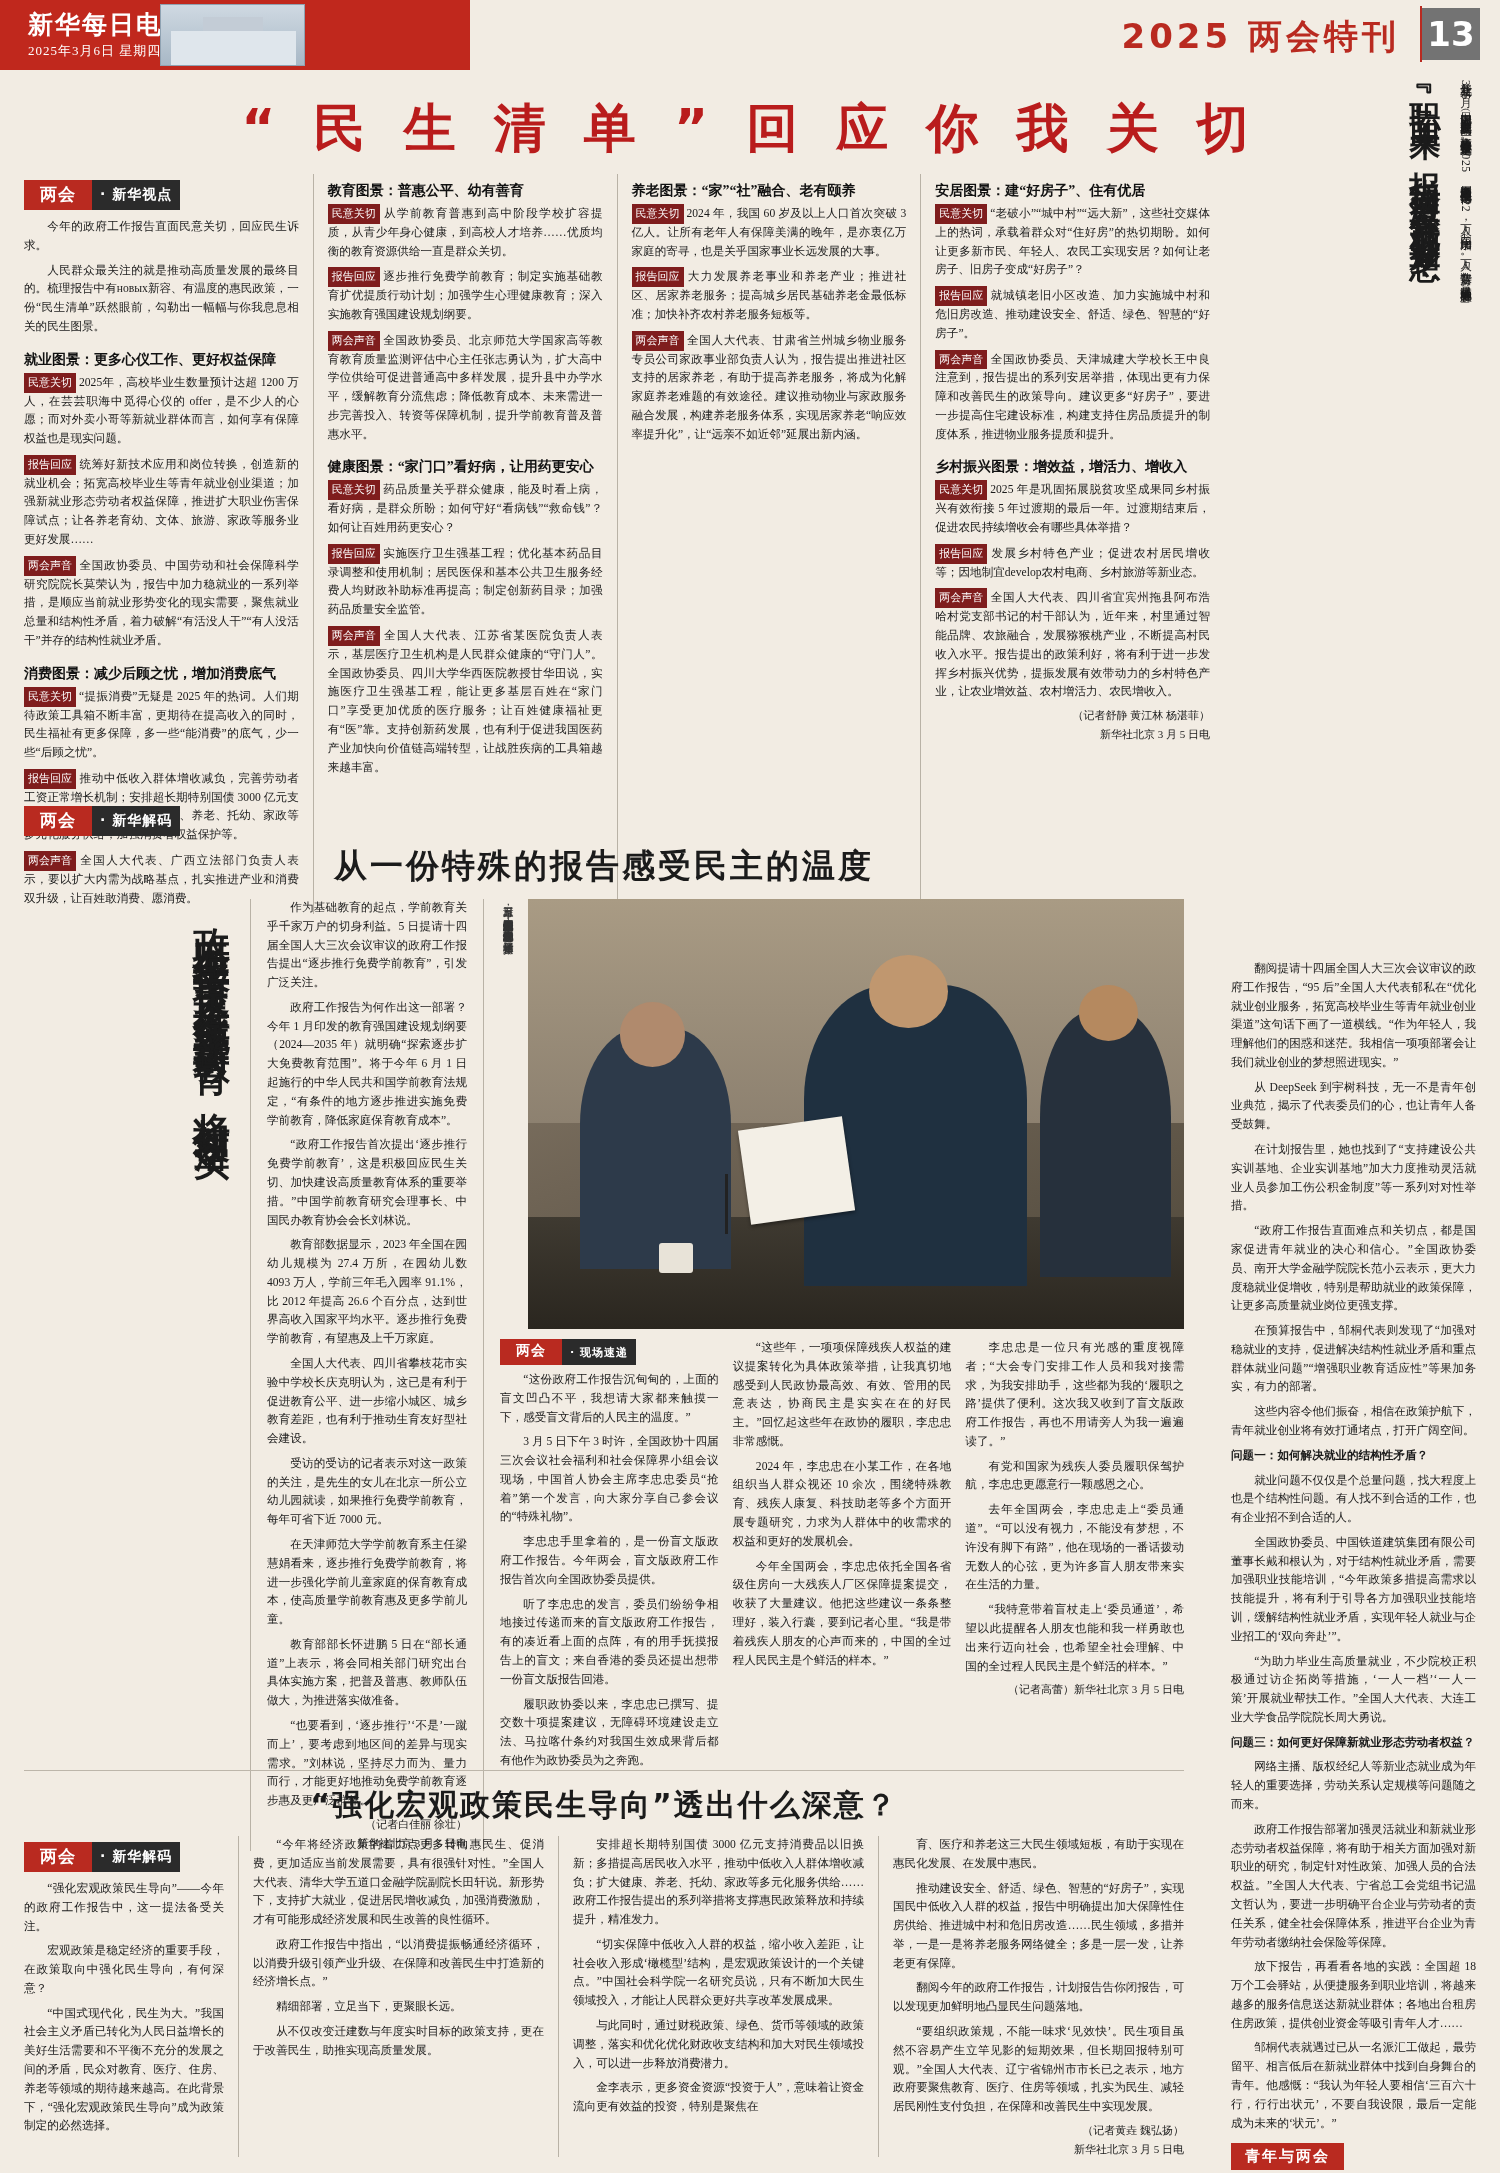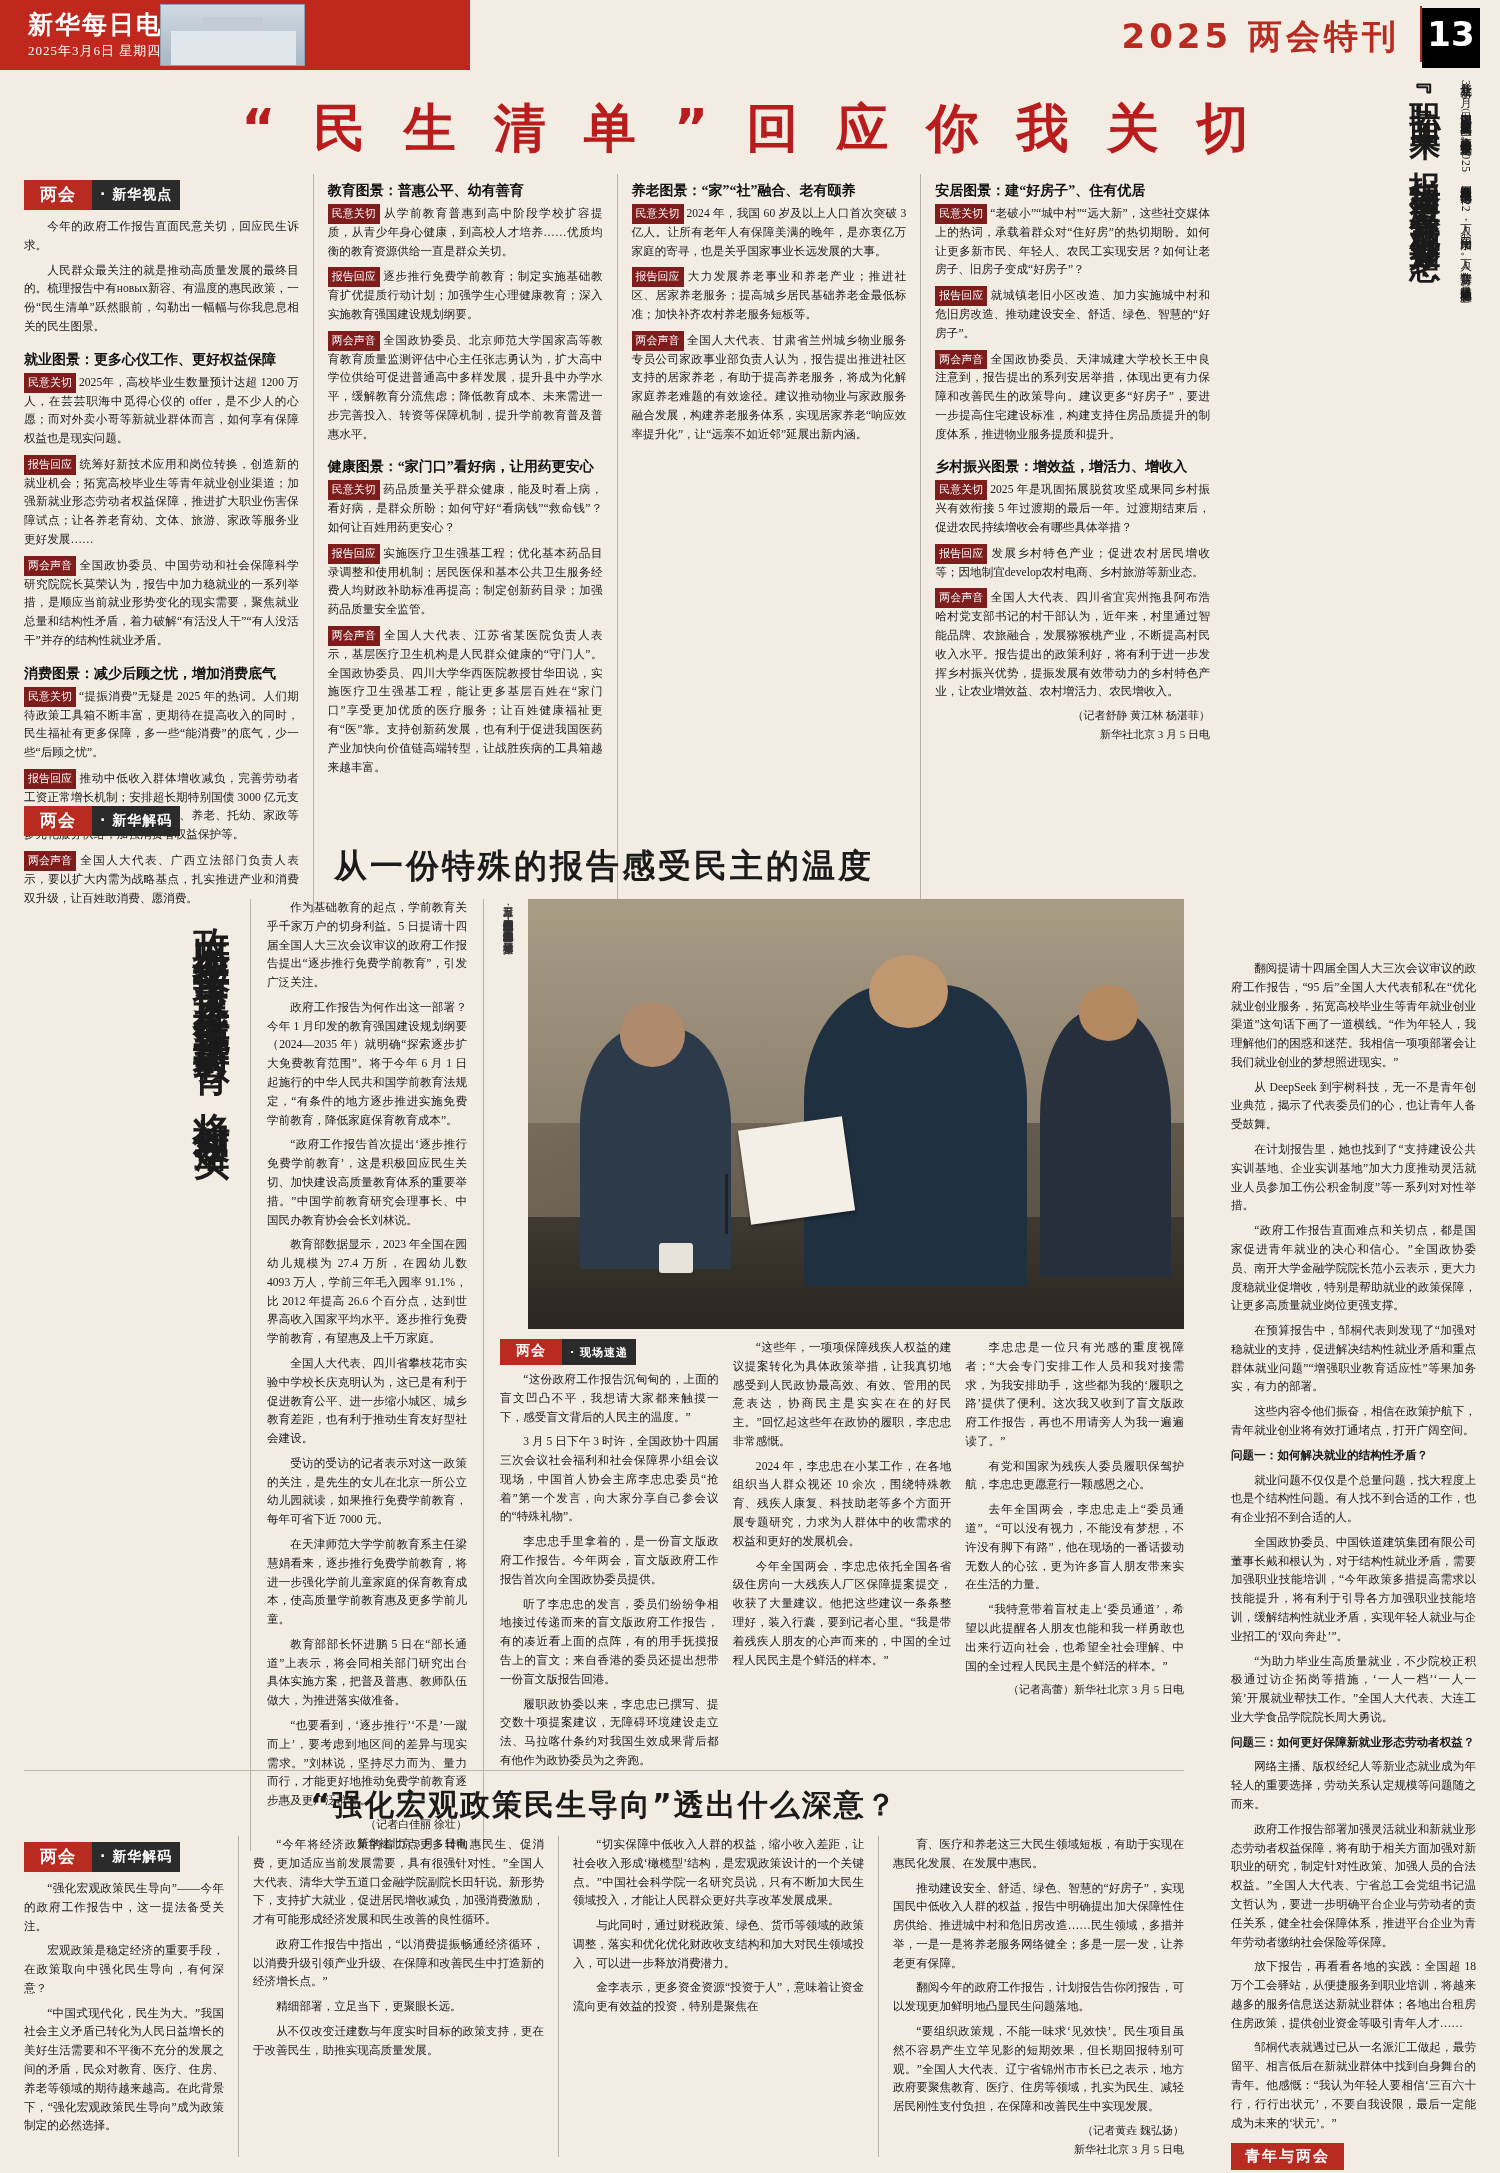--- a/index.html
+++ b/index.html
@@ -16,21 +16,21 @@
   
   .masthead { position:relative; height:70px; background:#b92a20; }
   .masthead .left-red { position:absolute; left:0; top:0; width:470px; height:70px; background:#c0281d; }
   .mh-logo { position:absolute; left:28px; top:8px; color:#fff; font-size:25px; font-weight:bold; letter-spacing:2px; font-family:"DejaVu Sans", sans-serif; }
   .mh-date { position:absolute; left:28px; top:42px; color:#fff; font-size:13px; letter-spacing:1px; }
   .mh-photo { position:absolute; left:160px; top:4px; width:145px; height:62px; background:linear-gradient(#cfd9e2,#a8b8c6); border:1px solid #8fa2b2; overflow:hidden; }
   .mh-photo:after { content:""; position:absolute; left:10px; top:26px; width:125px; height:34px; background:#dfe6ec; }
   .mh-photo:before { content:""; position:absolute; left:42px; top:12px; width:60px; height:18px; background:#c3ccd6; }
   .mh-white { position:absolute; left:470px; top:0; right:0; height:70px; background:#f2ece3; }
   .mh-title { position:absolute; right:100px; top:14px; font-size:34px; font-weight:bold; color:#b92a20; letter-spacing:4px; font-family:"DejaVu Sans", sans-serif; }
-  .mh-num { position:absolute; right:20px; top:8px; width:58px; height:60px; background:#000000; color:#fff; font-size:34px; font-weight:bold; text-align:center; line-height:52px; font-family:"DejaVu Sans", sans-serif; }
+  .mh-num { position:absolute; right:20px; top:8px; width:58px; height:52px; background:#737373; color:#fff; font-size:34px; font-weight:bold; text-align:center; line-height:52px; font-family:"DejaVu Sans", sans-serif; }
   .mh-divider { position:absolute; right:78px; top:6px; width:2px; height:56px; background:#b92a20; }
 
   
   .hl { font-weight:bold; }
   .tag { display:inline-block; background:#7f1d1d; color:#fff; font-size:11px; padding:1px 4px; margin-right:3px; }
   .sec-label {
     display:inline-block; font-weight:bold; font-size:14px; color:#111; margin:8px 0 4px;
   }
   .para { font-size:11.6px; line-height:1.62; text-align:justify; margin:0 0 6px; text-indent:2em; }
   .para.noind { text-indent:0; }
@@ -317,20 +317,21 @@
       </div>
       <div style="width:1px;background:#b9b2a6;"></div>
       <div style="flex:1;">
         <p class="smallcaps">“今年将经济政策的着力点更多转向惠民生、促消费，更加适应当前发展需要，具有很强针对性。”全国人大代表、清华大学五道口金融学院副院长田轩说。新形势下，支持扩大就业，促进居民增收减负，加强消费激励，才有可能形成经济发展和民生改善的良性循环。</p>
         <p class="smallcaps">政府工作报告中指出，“以消费提振畅通经济循环，以消费升级引领产业升级、在保障和改善民生中打造新的经济增长点。”</p>
         <p class="smallcaps">精细部署，立足当下，更聚眼长远。</p>
         <p class="smallcaps">从不仅改变迁建数与年度实时目标的政策支持，更在于改善民生，助推实现高质量发展。</p>
       </div>
       <div style="width:1px;background:#b9b2a6;"></div>
       <div style="flex:1;">
+        <p class="smallcaps">安排超长期特别国债 3000 亿元支持消费品以旧换新；多措提高居民收入水平，推动中低收入人群体增收减负；扩大健康、养老、托幼、家政等多元化服务供给……政府工作报告提出的系列举措将支撑惠民政策释放和持续提升，精准发力。</p>
         <p class="smallcaps">“切实保障中低收入人群的权益，缩小收入差距，让社会收入形成‘橄榄型’结构，是宏观政策设计的一个关键点。”中国社会科学院一名研究员说，只有不断加大民生领域投入，才能让人民群众更好共享改革发展成果。</p>
         <p class="smallcaps">与此同时，通过财税政策、绿色、货币等领域的政策调整，落实和优化优化财政收支结构和加大对民生领域投入，可以进一步释放消费潜力。</p>
         <p class="smallcaps">金李表示，更多资金资源“投资于人”，意味着让资金流向更有效益的投资，特别是聚焦在</p>
       </div>
       <div style="width:1px;background:#b9b2a6;"></div>
       <div style="flex:1;">
         <p class="smallcaps">育、医疗和养老这三大民生领域短板，有助于实现在惠民化发展、在发展中惠民。</p>
         <p class="smallcaps">推动建设安全、舒适、绿色、智慧的“好房子”，实现国民中低收入人群的权益，报告中明确提出加大保障性住房供给、推进城中村和危旧房改造……民生领域，多措并举，一是一是将养老服务网络健全；多是一层一发，让养老更有保障。</p>
         <p class="smallcaps">翻阅今年的政府工作报告，计划报告告你闭报告，可以发现更加鲜明地凸显民生问题落地。</p>
         <p class="smallcaps">“要组织政策规，不能一味求‘见效快’。民生项目虽然不容易产生立竿见影的短期效果，但长期回报特别可观。”全国人大代表、辽宁省锦州市市长已之表示，地方政府要聚焦教育、医疗、住房等领域，扎实为民生、减轻居民刚性支付负担，在保障和改善民生中实现发展。</p>

